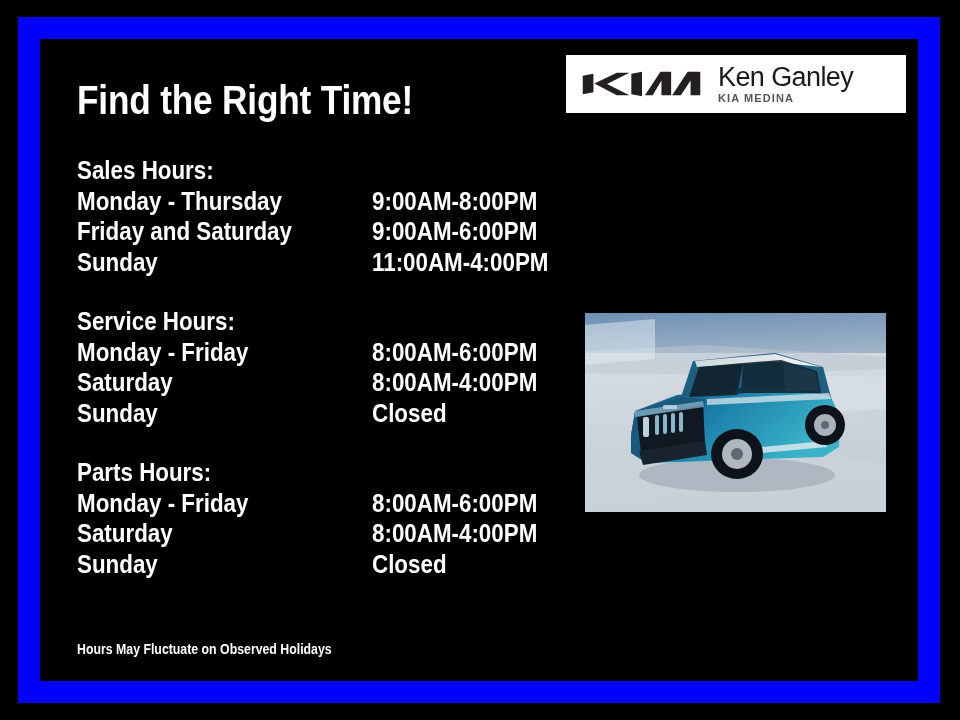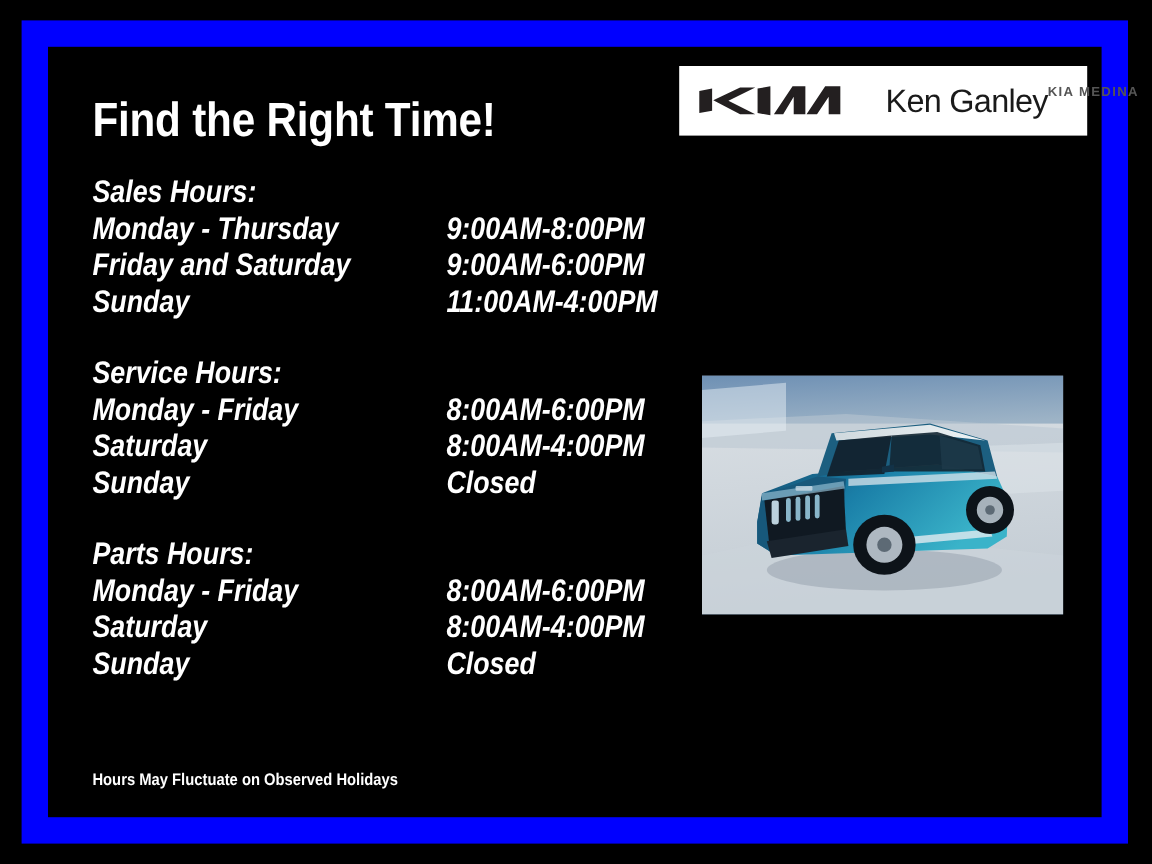--- a/index.html
+++ b/index.html
@@ -53,23 +53,22 @@
     letter-spacing: -0.2px;
     transform: scaleX(0.88);
     transform-origin: left top;
     white-space: nowrap;
   }
 
   
   .hours-area {
     position: absolute;
     left: 77px;
-    top: 144px;
+    top: 155px;
     width: 470px;
-    font-style: italic;
   }
 
   .hours-group {
     margin-bottom: 29px;
   }
   .hours-group:last-child { margin-bottom: 16px; }
 
   .group-heading {
     font-size: 26px;
     line-height: 30.5px;
@@ -131,23 +130,23 @@
   }
 
   .kia-mark {
     width: 128px;
     height: 34px;
     flex: 0 0 auto;
   }
   .kia-mark svg { display: block; width: 128px; height: 34px; }
 
   .dealer-block {
-    margin-left: 32px;
+    margin-left: 12px;
     display: flex;
-    flex-direction: row;
+    flex-direction: column;
     justify-content: center;
     flex: 1 1 auto;
   }
   .dealer-name {
     font-size: 27px;
     line-height: 28px;
     font-weight: normal;
     color: #1a1a1a;
     letter-spacing: -0.6px;
     white-space: nowrap;

